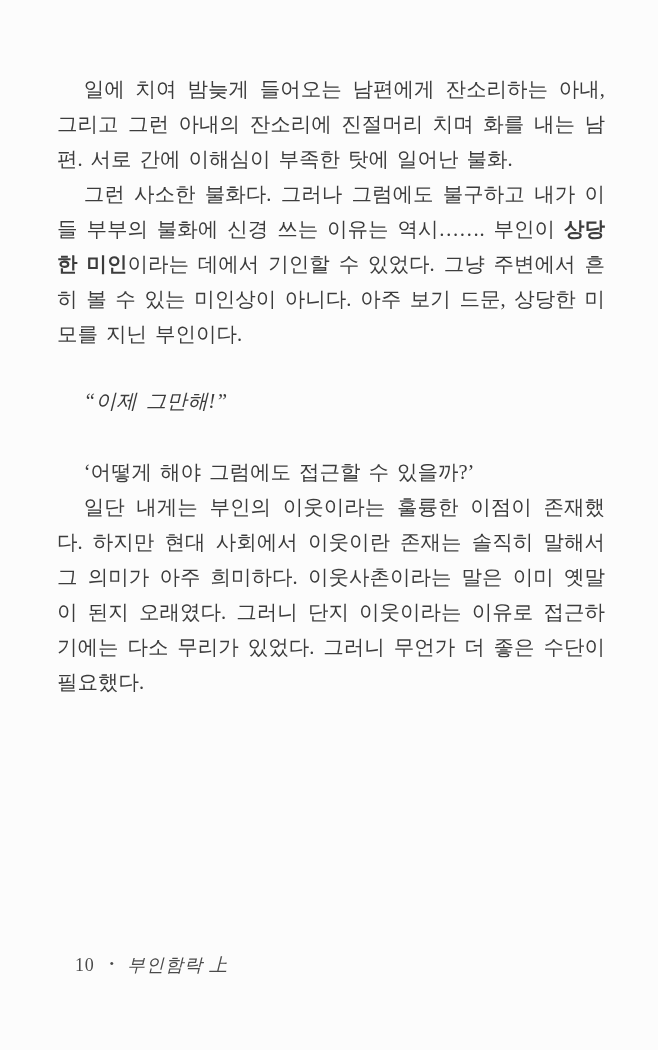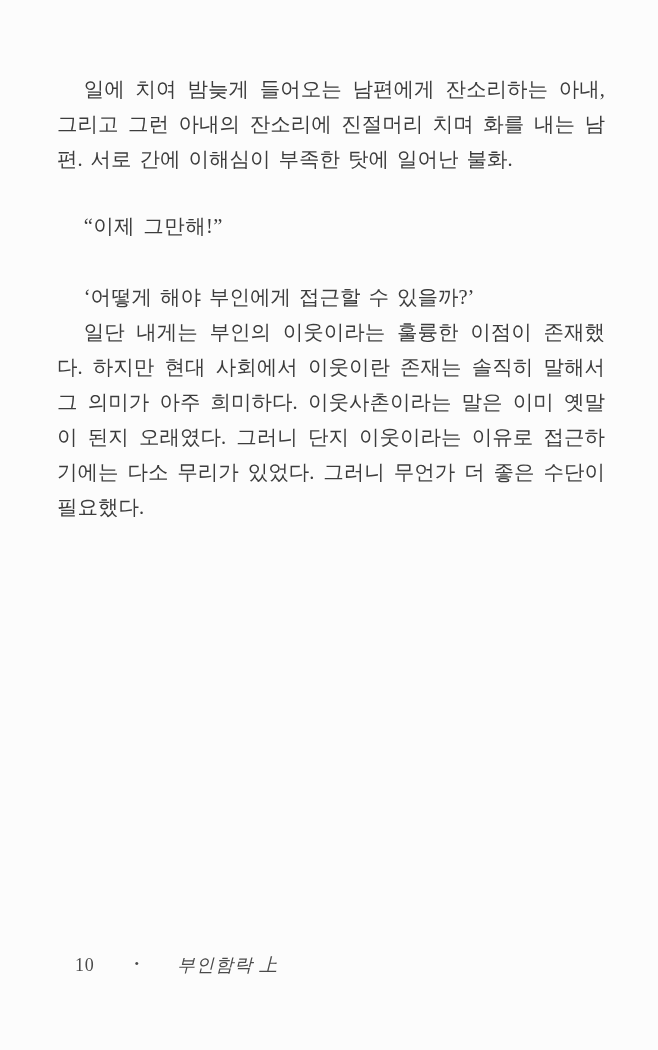--- a/index.html
+++ b/index.html
@@ -31,37 +31,37 @@
     text-align: justify;
     text-justify: inter-word;
     word-break: break-all;
   }
   .para {
     margin: 0;
     text-indent: 1.3em;
     word-spacing: 0.14em;
   }
   .para.quote {
+    font-style: italic;
     margin-top: 32px;
     margin-bottom: 36px;
     letter-spacing: 0.02em;
   }
   .para b {
     font-weight: bold;
   }
   .footer {
     position: absolute;
     left: 75px;
     top: 952px;
     display: flex;
     align-items: center;
     color: #4a4a4a;
     font-size: 18px;
     line-height: 26px;
-    gap: 25px;
   }
   .footer .page-num {
     letter-spacing: 0.04em;
   }
   .footer .dot {
     margin: 0 13px 0 15px;
     font-size: 13px;
     position: relative;
     top: -1px;
   }
@@ -71,22 +71,23 @@
   }
 </style>
 </head>
 <body>
 
 <div class="page">
 
   <div class="text-block">
 
   <p class="para body"><span>일에 치여 밤늦게 들어오는 남편에게 잔소리하는 아내, 그리고 그런 아내의 잔소리에 진절머리 치며 화를 내는 남편. 서로 간에 이해심이 부족한 탓에 일어난 불화.</span></p>
+      <p class="para body"><span>그런 사소한 불화다. 그러나 그럼에도 불구하고 내가 이들 부부의 불화에 신경 쓰는 이유는 역시……. 부인이 </span><b>상당한 미인</b><span>이라는 데에서 기인할 수 있었다. 그냥 주변에서 흔히 볼 수 있는 미인상이 아니다. 아주 보기 드문, 상당한 미모를 지닌 부인이다.</span></p>
       <p class="para quote"><span>“이제 그만해!”</span></p>
-      <p class="para body"><span>‘어떻게 해야 부인에게 접근할 수 있을까?’</span></p>
+      <p class="para body"><span>‘어떻게 해야 그럼에도 접근할 수 있을까?’</span></p>
       <p class="para body"><span>일단 내게는 부인의 이웃이라는 훌륭한 이점이 존재했다. 하지만 현대 사회에서 이웃이란 존재는 솔직히 말해서 그 의미가 아주 희미하다. 이웃사촌이라는 말은 이미 옛말이 된지 오래였다. 그러니 단지 이웃이라는 이유로 접근하기에는 다소 무리가 있었다. 그러니 무언가 더 좋은 수단이 필요했다.</span></p>
     </div>
 
   <div class="footer">
     <span class="page-num">10</span>
     <span class="dot">•</span>
     <span class="title">부인함락 上</span>
   </div>
 
 </div>

